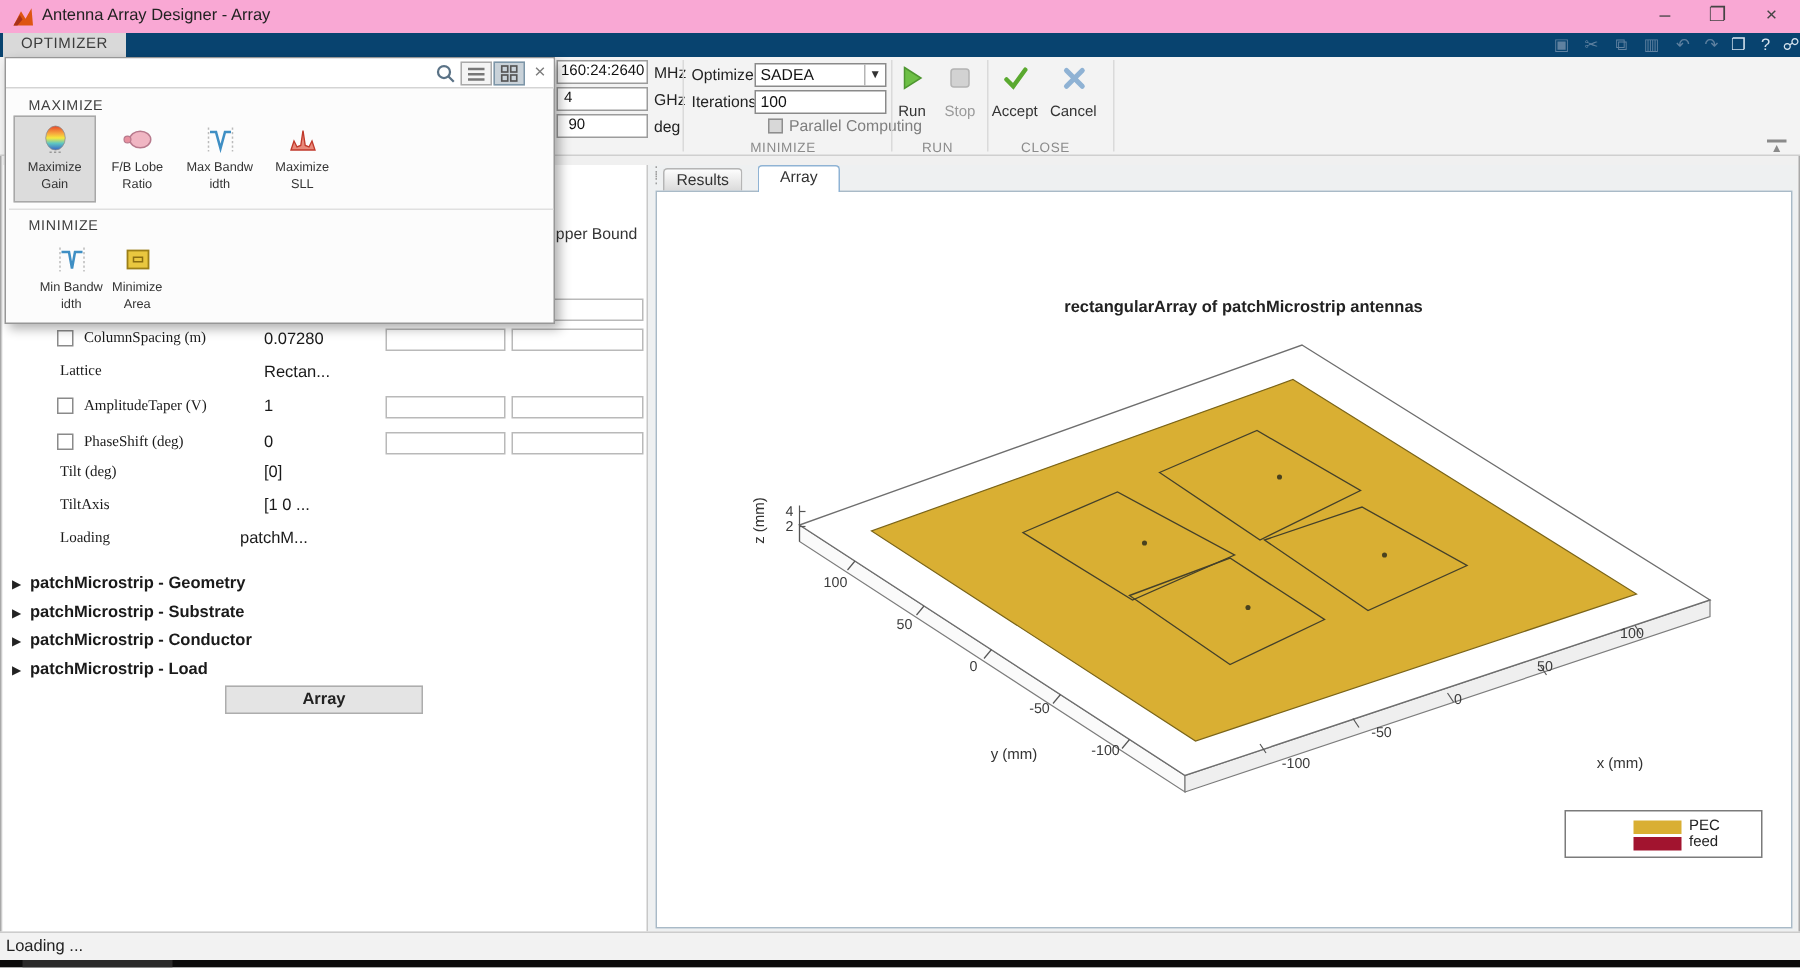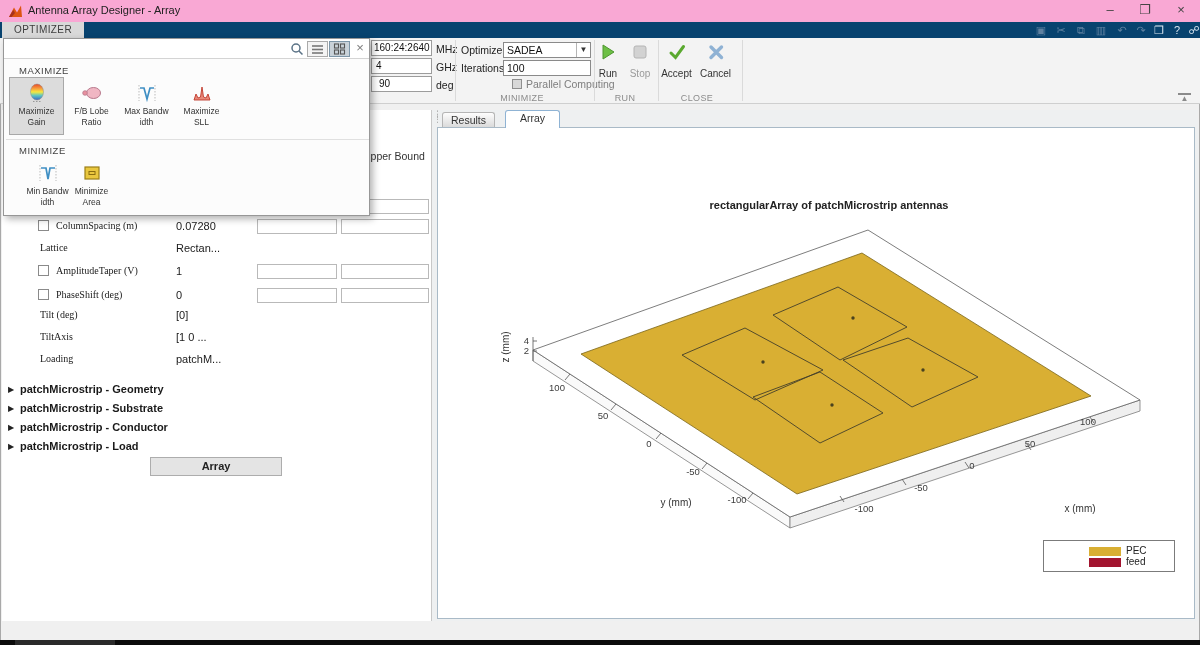--- a/index.html
+++ b/index.html
@@ -214,21 +214,21 @@
   <div class="abs bound-box" style="left:257px;top:288px"></div>
   <div class="abs bound-box b2" style="left:341px;top:288px"></div>
 
   <div class="abs prop-name" style="left:40px;top:309px">Tilt (deg)</div>
   <div class="abs prop-val" style="left:176px;top:309px">[0]</div>
 
   <div class="abs prop-name" style="left:40px;top:331px">TiltAxis</div>
   <div class="abs prop-val" style="left:176px;top:331px">[1 0 ...</div>
 
   <div class="abs prop-name" style="left:40px;top:353px">Loading</div>
-  <div class="abs prop-val" style="left:176px;top:353px">patchM...</div>
+  <div class="abs prop-val" style="left:160px;top:353px">patchM...</div>
 
   <div class="abs tree-arrow" style="left:8px;top:385px">▶</div>
   <div class="abs tree-sec" style="left:20px;top:383px">patchMicrostrip - Geometry</div>
   <div class="abs tree-arrow" style="left:8px;top:404px">▶</div>
   <div class="abs tree-sec" style="left:20px;top:402px">patchMicrostrip - Substrate</div>
   <div class="abs tree-arrow" style="left:8px;top:423px">▶</div>
   <div class="abs tree-sec" style="left:20px;top:421px">patchMicrostrip - Conductor</div>
   <div class="abs tree-arrow" style="left:8px;top:442px">▶</div>
   <div class="abs tree-sec" style="left:20px;top:440px">patchMicrostrip - Load</div>
 
@@ -414,17 +414,20 @@
         <svg width="22" height="22" viewBox="0 0 22 22">
           <rect x="4" y="5" width="14" height="12" fill="#e9c73f" stroke="#9c7f17" stroke-width="1.2"></rect>
           <rect x="8" y="9.5" width="6" height="3" fill="none" stroke="#8a6d10" stroke-width="1"></rect>
         </svg>
       </div>
       <div class="t">Minimize</div>
       <div class="t">Area</div>
     </div>
   </div>
 
+  <div class="abs statusbar">
+    <div class="abs status-text">Loading ...</div>
+  </div>
   <div class="abs taskbar">
     <div class="seg"></div>
   </div>
 
 </div>
 
 </body></html>

